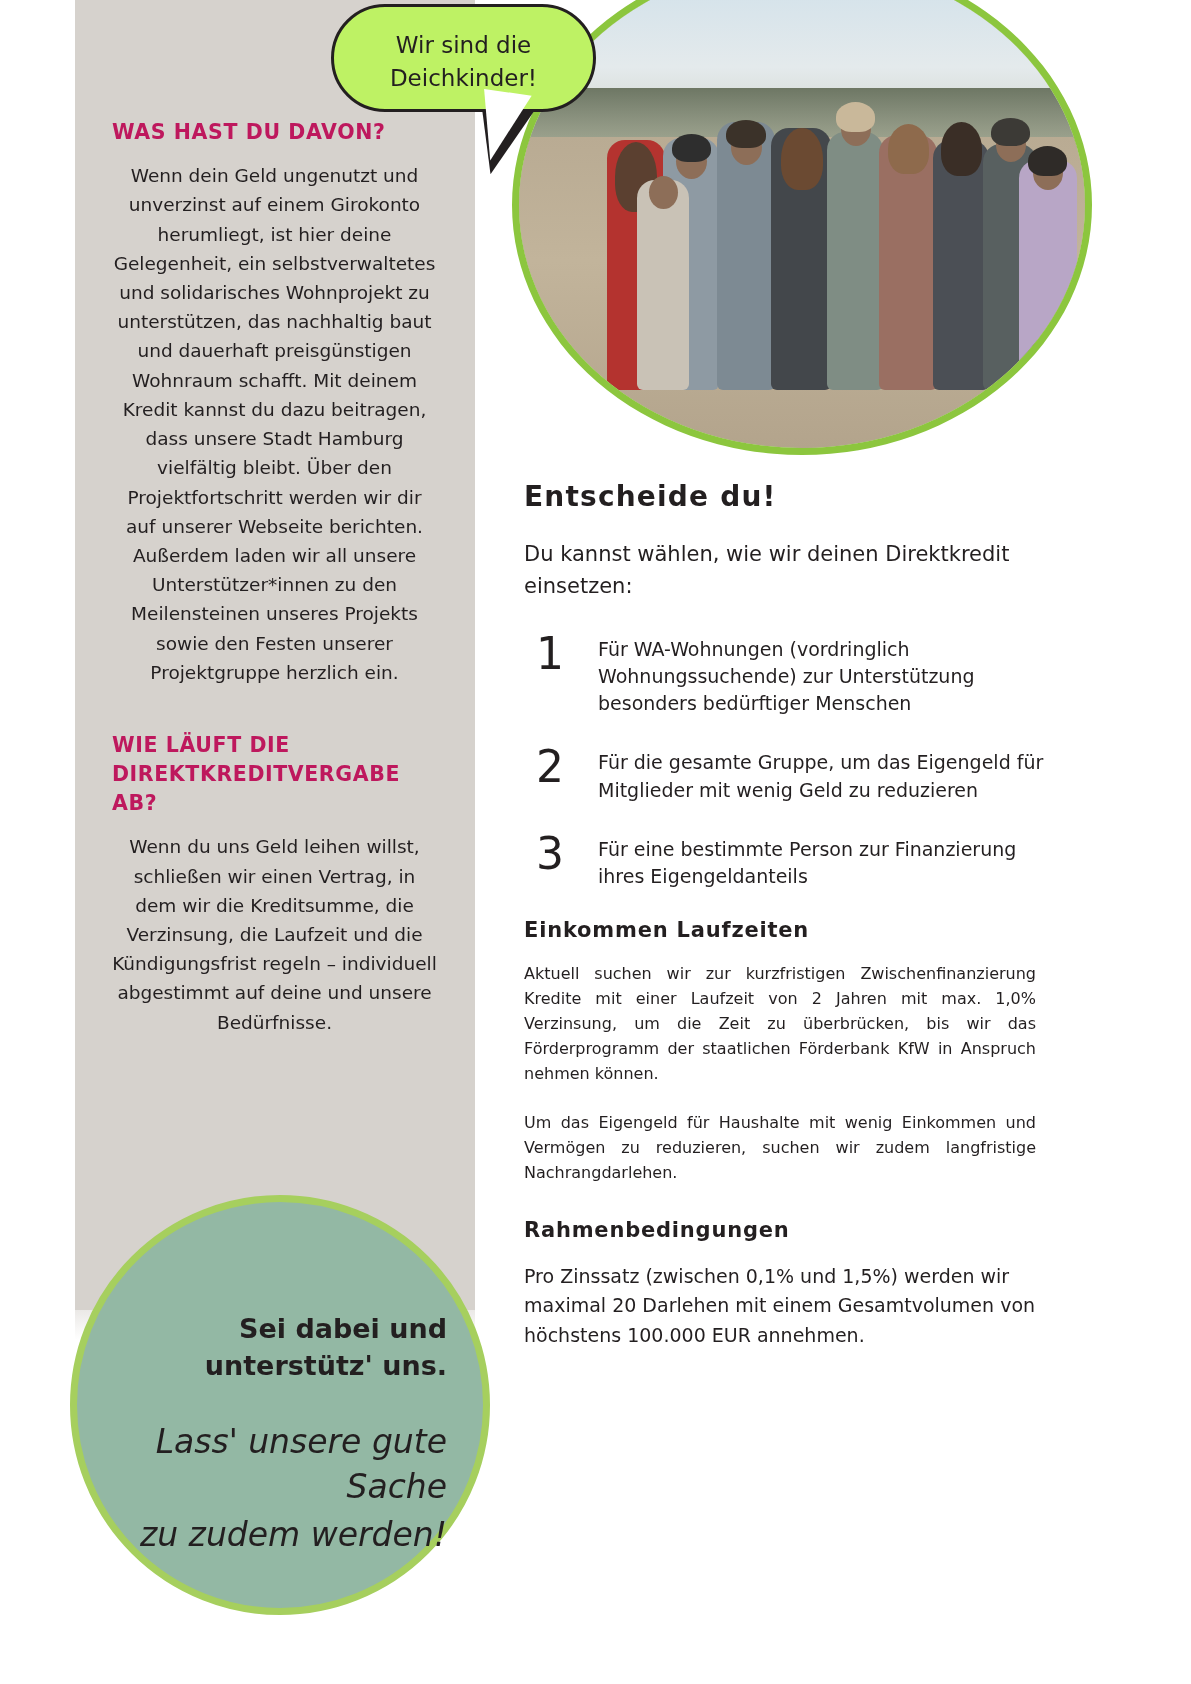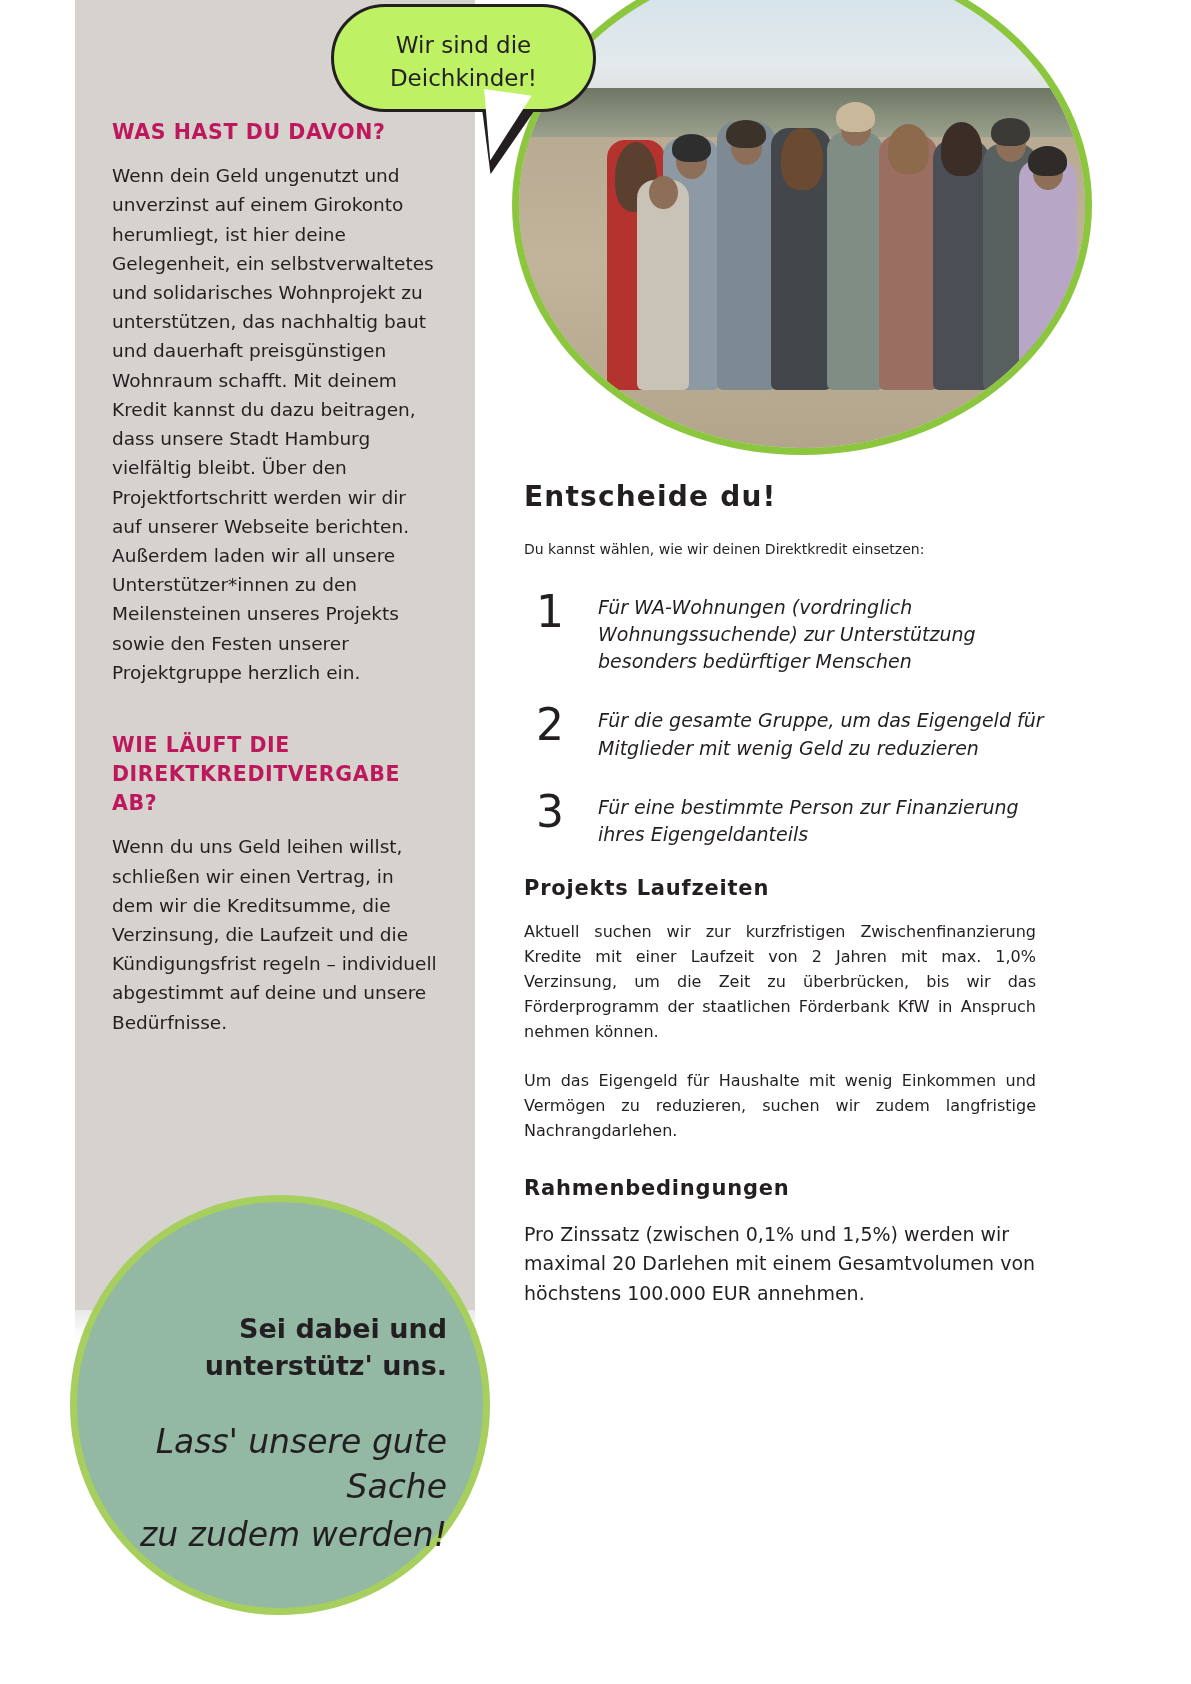--- a/index.html
+++ b/index.html
@@ -49,20 +49,21 @@
     line-height: 1.42;
     margin: 0 0 14px 0;
     color: #be185d;
     text-transform: uppercase;
   }
   p.body-left {
     font-size: 18.5px;
     line-height: 1.58;
     margin: 0;
     color: #231f20;
+    text-align: center;
   }
   .gap-block { height: 44px; }
 
   
   .bubble {
     position: absolute;
     left: 331px;
     top: 4px;
     width: 265px;
     height: 108px;
@@ -165,21 +166,21 @@
     width: 520px;
   }
   h2.right-title {
     font-size: 28px;
     font-weight: bold;
     letter-spacing: 1.2px;
     margin: 0 0 26px 0;
     color: #231f20;
   }
   p.right-intro {
-    font-size: 14px;
+    font-size: 21px;
     line-height: 1.5;
     margin: 2px 0 30px 0;
   }
   .numbered {
     margin: 0 0 6px 0;
   }
   .num-row {
     display: flex;
     align-items: flex-start;
     margin-bottom: 28px;
@@ -191,21 +192,20 @@
     line-height: 1;
     text-align: left;
     padding-left: 12px;
     color: #231f20;
     font-weight: 400;
   }
   .num-text {
     font-size: 19px;
     line-height: 1.43;
     padding-top: 4px;
-    font-style: italic;
   }
   h3.sub-head {
     font-size: 21px;
     font-weight: bold;
     letter-spacing: 0.8px;
     margin: 26px 0 20px 0;
   }
   p.justified {
     font-size: 16px;
     line-height: 1.56;
@@ -333,21 +333,21 @@
     <div class="num-row">
       <div class="num-digit">2</div>
       <div class="num-text">Für die gesamte Gruppe, um das Eigengeld für Mitglieder mit wenig Geld zu reduzieren</div>
     </div>
     <div class="num-row">
       <div class="num-digit">3</div>
       <div class="num-text">Für eine bestimmte Person zur Finanzierung ihres Eigengeldanteils</div>
     </div>
   </div>
 
-  <h3 class="sub-head">Projekts Laufzeiten</h3>
+  <h3 class="sub-head">Einkommen Laufzeiten</h3>
   <p class="justified">Aktuell suchen wir zur kurzfristigen Zwischenfinanzierung Kredite mit einer Laufzeit von 2 Jahren mit max. 1,0% Verzinsung, um die Zeit zu überbrücken, bis wir das Förderprogramm der staatlichen Förderbank KfW in Anspruch nehmen können.</p>
   <p class="justified">Um das Eigengeld für Haushalte mit wenig Einkommen und Vermögen zu reduzieren, suchen wir zudem langfristige Nachrangdarlehen.</p>
 
   <h3 class="sub-head" style="margin-top:32px;">Rahmenbedingungen</h3>
   <p class="plain">Pro Zinssatz (zwischen 0,1% und 1,5%) werden wir maximal 20 Darlehen mit einem Gesamtvolumen von höchstens 100.000 EUR annehmen.</p>
 </div>
 
 <div class="green-circle">
   <div class="gc-inner">
     <div class="gc-line">Sei dabei und</div>

